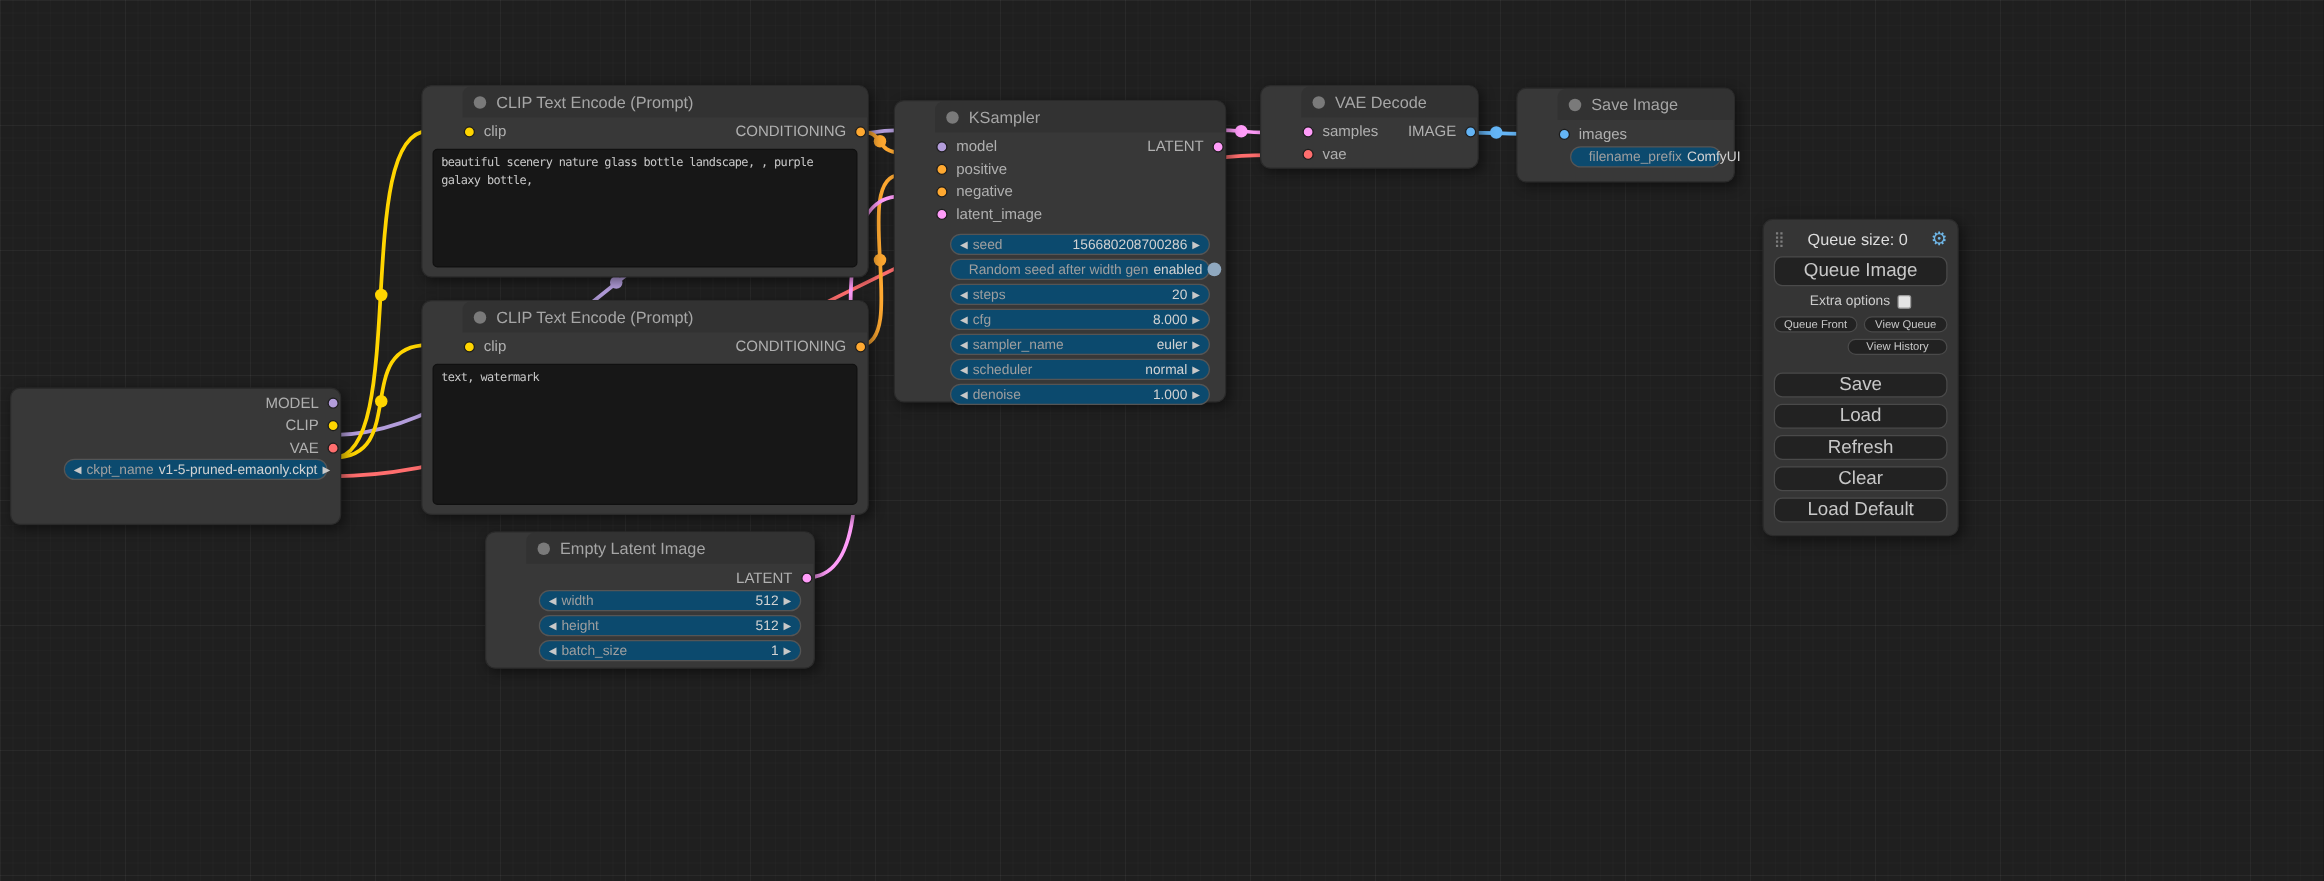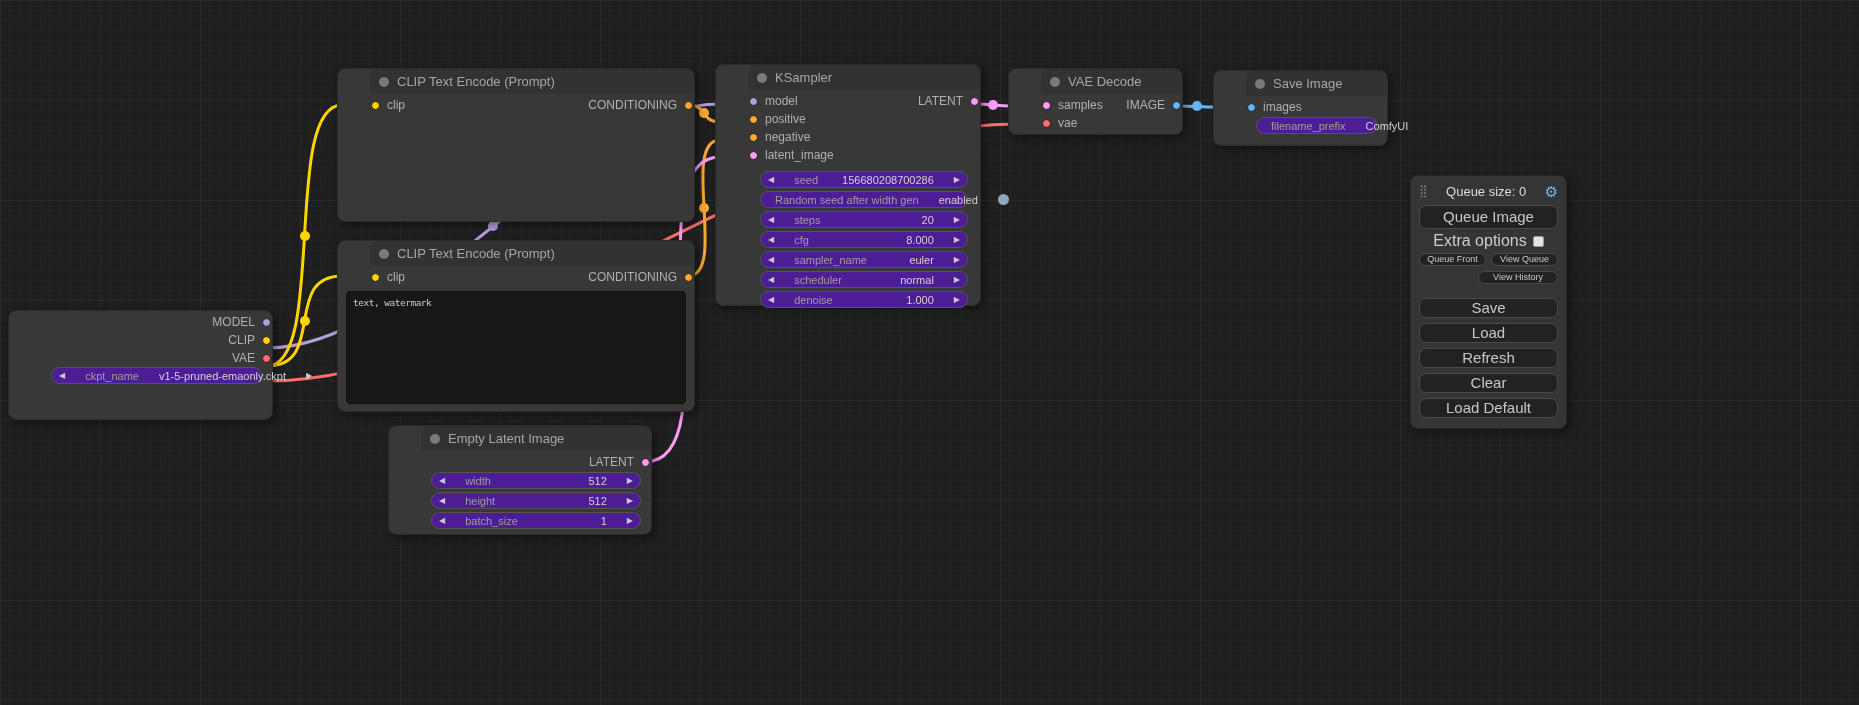--- a/index.html
+++ b/index.html
@@ -31,22 +31,22 @@
   }
   .collapse-dot { width:10px; height:10px; border-radius:50%; background:#7a7a7a; flex-shrink:0; }
   .node-body { padding-top:2px; }
   .srow { height:18px; display:flex; align-items:center; }
   .slot-in { display:flex; align-items:center; gap:7px; margin-left:1px; }
   .slot-out { display:flex; align-items:center; gap:7px; margin-left:auto; margin-right:1px; }
   .dot { width:9px; height:9px; border-radius:50%; flex-shrink:0; border:1px solid #1c1c1c; }
   .slot-label { font-size:12px; color:#b0b0b0; white-space:nowrap; }
 
   .widget {
-    height:17px; background:#4c1d95; border:1px solid #555555; border-radius:9px;
-    display:flex; align-items:center; gap:20px; padding:0 7px;
+    height:17px; background:#0c4a6e; border:1px solid #555555; border-radius:9px;
+    display:flex; align-items:center; gap:4px; padding:0 7px;
     font-size:11px; margin:0 10px 3px; white-space:nowrap;
   }
   .ks .widget { margin:0 12px 3px; }
   .warrow { font-size:8px; color:#c8c8c8; line-height:1; }
   .wlabel { color:#9f9f9f; }
   .wvalue { margin-left:auto; color:#d2d2d2; }
   .toggle-dot { width:11px; height:11px; border-radius:50%; flex-shrink:0; }
   .no-arrow { padding-left:14px; }
 
   .node-text {
@@ -66,21 +66,21 @@
   .menu-header { display:flex; align-items:center; justify-content:space-between; height:18px; }
   .drag-handle { color:#7d7d7d; font-size:12px; }
   .queue-size { font-size:13px; color:#dddddd; }
   .gear { font-size:15px; color:#6fb7e8; line-height:1; }
   .btn {
     display:block; width:100%; background:#222222; color:#c8c8c8;
     border:1px solid #4a4a4a; border-radius:7px;
     font-family:inherit; font-size:15px; height:20px; line-height:18px; text-align:center;
   }
   .btn-big { height:24px; line-height:22px; }
-  .extra-row { display:flex; justify-content:center; align-items:center; gap:6px; color:#cccccc; font-size:16px; height:14px; }
+  .extra-row { display:flex; justify-content:center; align-items:center; gap:6px; color:#cccccc; font-size:11px; height:14px; }
   .checkbox { width:11px; height:11px; background:#e4e4e4; border-radius:2px; border:1px solid #9a9a9a; }
   .row2 { display:flex; gap:5px; }
   .btn-sm { height:13px; font-size:9px; line-height:11px; border-radius:7px; padding:0 6px; flex:1; width:auto; }
   .vh-row { display:flex; justify-content:flex-end; }
   .vh { flex:0 0 auto; width:80px; }
   .gap-top { margin-top:9px; }
 </style>
 </head>
 <body>
 
@@ -118,20 +118,21 @@
         <div class="slot-in">
           <span class="dot" style="background: rgb(255, 213, 0);"></span>
           <span class="slot-label">clip</span>
         </div>
         <div class="slot-out">
           <span class="slot-label">CONDITIONING</span>
           <span class="dot" style="background: rgb(255, 169, 49);"></span>
         </div>
       </div>
     </div>
+    <div class="node-text" style="top:50px; height:95px;">beautiful scenery nature glass bottle landscape, , purple galaxy bottle,</div>
   </div>
 
   <div class="node" style="left:337px; top:240px; width:358px; height:172px;">
     <div class="node-title">
       <span class="collapse-dot"></span>
       <span>CLIP Text Encode (Prompt)</span>
     </div>
     <div class="node-body">
       <div class="srow">
         <div class="slot-in">
@@ -202,21 +203,21 @@
       </div>
       <div class="widget">
         <span class="warrow">◀</span>
         <span class="wlabel">batch_size</span>
         <span class="wvalue">1</span>
         <span class="warrow">▶</span>
       </div>
     </div>
   </div>
 
-  <div class="node ks" style="left:715px; top:64px; width:266px; height:242px;">
+  <div class="node ks" style="left:715px; top:80px; width:266px; height:242px;">
     <div class="node-title">
       <span class="collapse-dot"></span>
       <span>KSampler</span>
     </div>
     <div class="node-body">
       <div class="srow">
         <div class="slot-in">
           <span class="dot" style="background: rgb(179, 157, 219);"></span>
           <span class="slot-label">model</span>
         </div>

